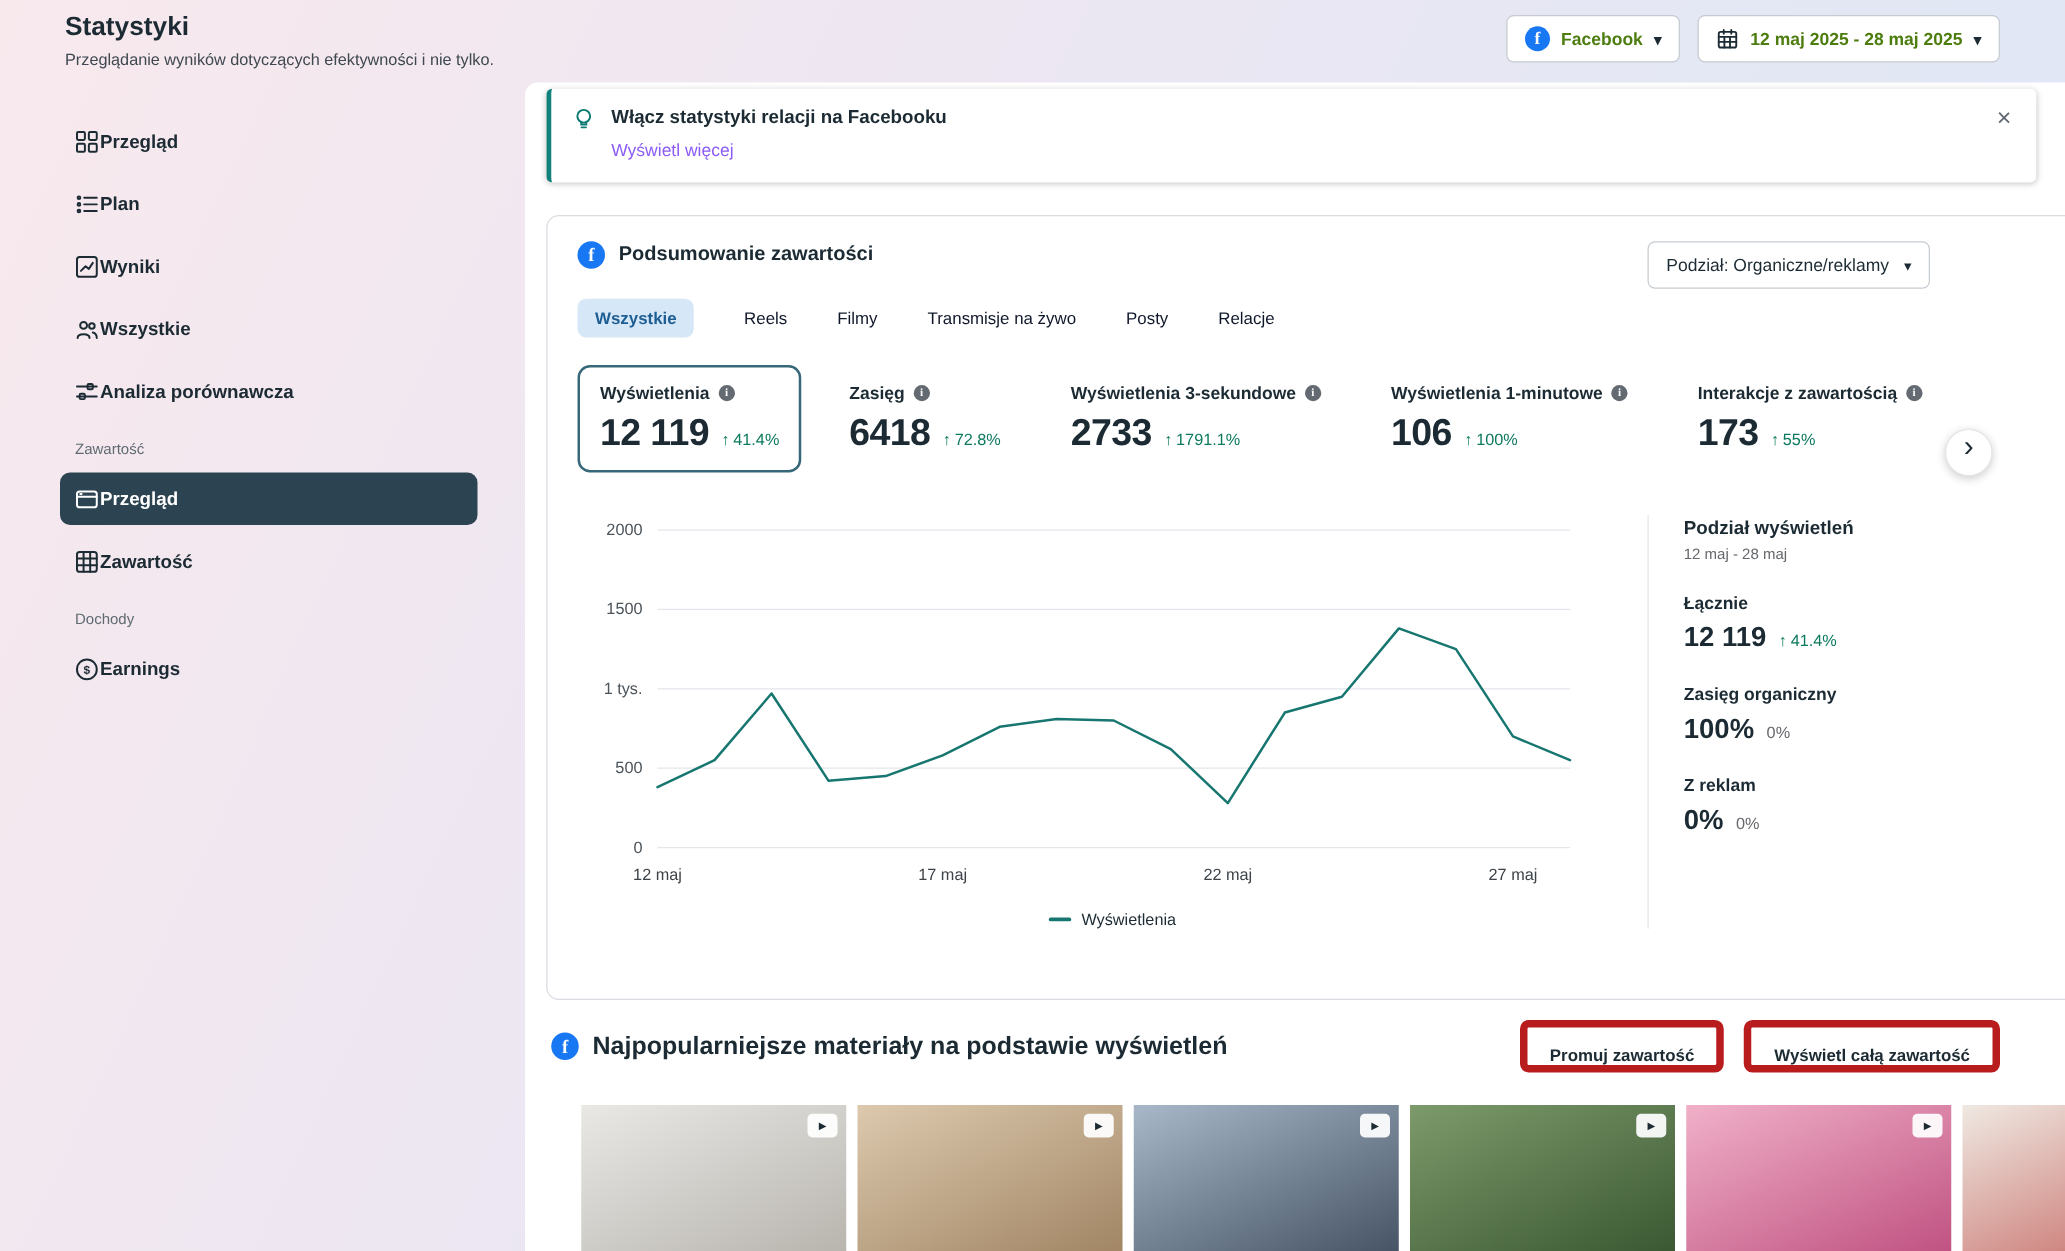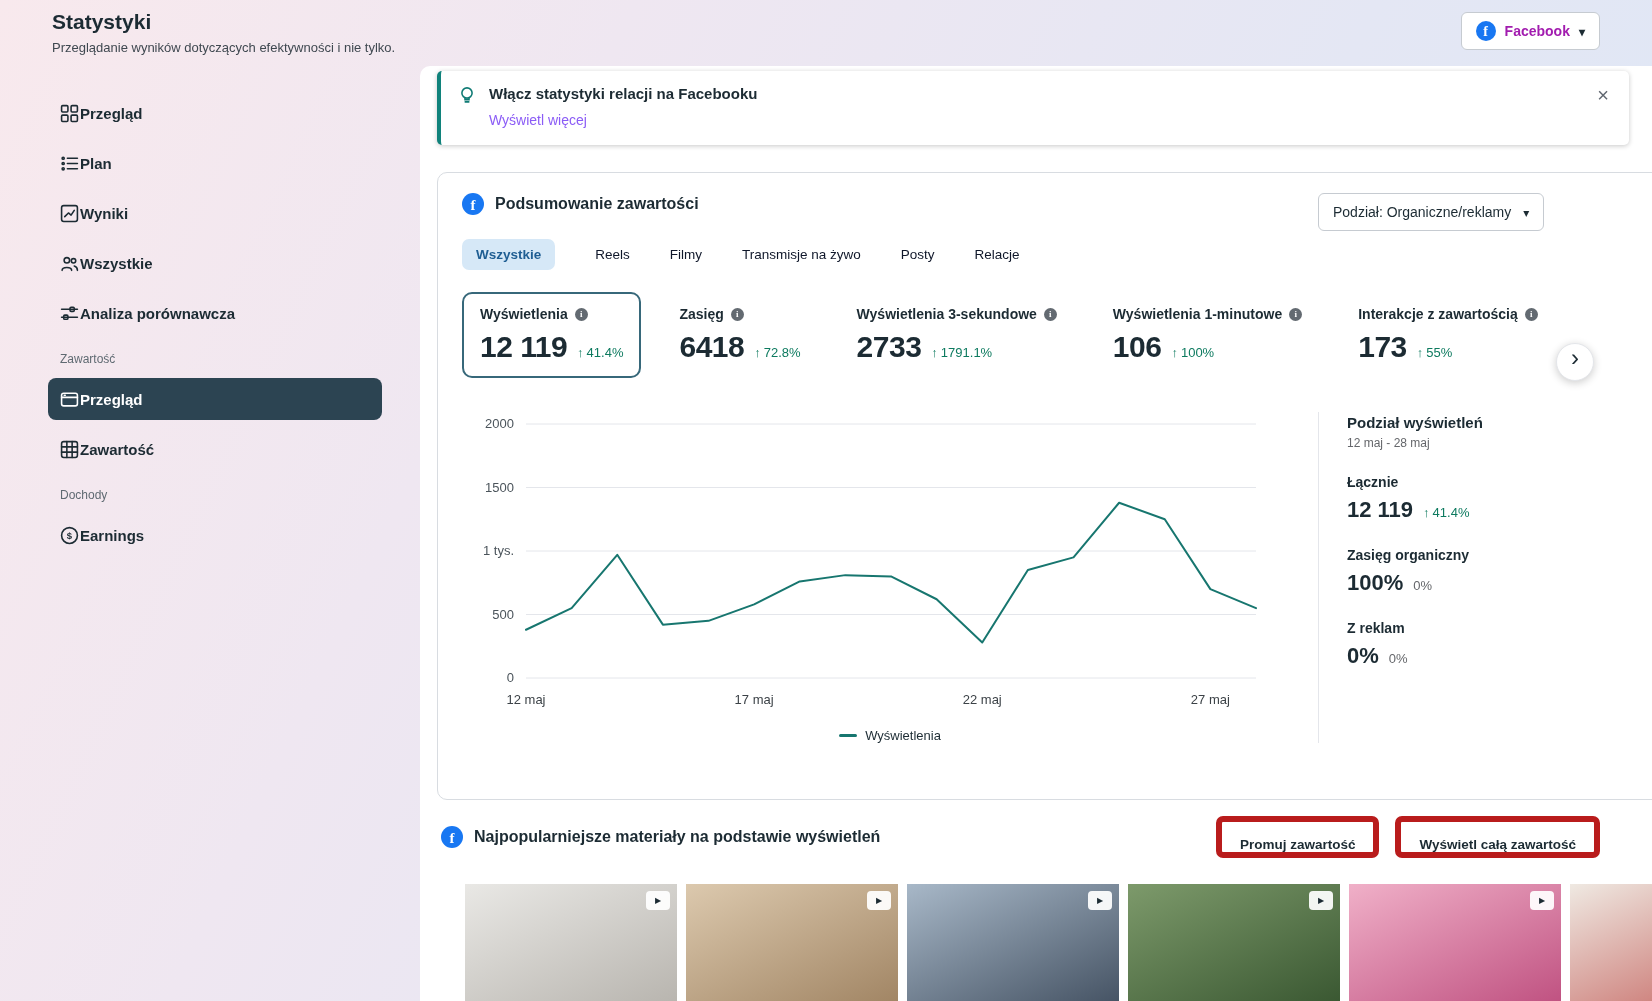--- a/index.html
+++ b/index.html
@@ -8,21 +8,21 @@
   .app { position:relative; width:1652px; height:1001px; overflow:hidden;
          background: linear-gradient(115deg, #f8e9ed 0%, #efe7f1 30%, #e4e7f4 65%, #dde7f6 100%); }
 
   
   .page-header { position:absolute; left:12px; top:0; right:0; height:64px; }
   .page-title { margin:0; position:absolute; left:40px; top:10px; font-size:21px; font-weight:bold; }
   .page-subtitle { position:absolute; left:40px; top:40px; font-size:13px; color:#3f4850; }
   .header-controls { position:absolute; top:12px; right:52px; display:flex; gap:14px; }
   .hbtn { display:flex; align-items:center; gap:9px; height:38px; padding:0 14px; background:#fff;
           border:1px solid #c6cbd1; border-radius:6px; font-family:"Liberation Sans",sans-serif;
-          font-weight:bold; font-size:14px; color:#a21caf; cursor:pointer; }
+          font-weight:bold; font-size:14px; color:#4d7c0f; cursor:pointer; }
   .fb-logo { width:20px; height:20px; border-radius:50%; background:#1877f2; color:#fff;
              display:inline-flex; align-items:center; justify-content:center; flex:0 0 auto; }
   .fb-logo::before { content:"f"; font-family:"Liberation Serif", serif; font-weight:bold; font-size:14px; margin-top:2px; }
   .fb-logo.sm { width:22px; height:22px; }
   .fb-logo.sm::before { font-size:15px; }
   .caret::before { content:"▾"; font-size:12px; color:#1c2b33; }
   .icon-svg { display:block; }
   .icon-svg * { fill:none; stroke:#1c2b33; stroke-width:1.5; stroke-linecap:round; stroke-linejoin:round; }
 
   
@@ -90,21 +90,21 @@
   .bd-sub { font-size:12px; color:#65676b; margin-top:5px; }
   .bd-label { font-size:14px; font-weight:bold; margin-top:24px; }
   .bd-valrow { display:flex; align-items:baseline; gap:10px; margin-top:7px; }
   .bd-value { font-size:22px; font-weight:bold; }
   .bd-change { font-size:13px; color:#0d7a5f; display:inline-flex; gap:3px; }
   .bd-change.gray { color:#65676b; }
 
   
   .popular { position:absolute; left:17px; top:750px; right:0; }
   .pop-head { display:flex; align-items:center; gap:11px; padding-left:4px; }
-  .pop-head h2 { font-size:16px; margin:0; font-weight:bold; }
+  .pop-head h2 { font-size:20px; margin:0; font-weight:bold; }
   .pop-actions { margin-left:auto; margin-right:52px; display:flex; gap:16px; }
   .pop-actions button { height:40px; padding:15px 18px; border:6px solid #b91c1c; border-radius:7px; background:#fff;
                         font-weight:bold; font-size:13.5px; color:#1c2b33; cursor:pointer;
                         font-family:"Liberation Sans",sans-serif; }
   .thumbs { display:flex; gap:9px; margin-top:26px; padding-left:28px; }
   .thumb { position:relative; width:212px; height:190px; flex:0 0 auto; background:#ccc; }
   .play { position:absolute; top:7px; right:7px; width:24px; height:19px; background:rgba(255,255,255,.93);
           border-radius:4px; display:flex; align-items:center; justify-content:center; }
   .play::before { content:"▶"; font-size:8px; color:#1c2b33; }
 </style>
@@ -113,20 +113,35 @@
 
 <div class="app">
 
   <div class="page-header">
     <h1 class="page-title">Statystyki</h1>
     <div class="page-subtitle">Przeglądanie wyników dotyczących efektywności i nie tylko.</div>
     <div class="header-controls">
       <button class="hbtn">
         <span class="fb-logo"></span>
         <span>Facebook</span>
+        <span class="caret"></span>
+      </button>
+      <button class="hbtn">
+        <span>
+          <svg class="icon-svg" width="18" height="18" viewBox="0 0 18 18">
+              <rect x="2" y="3.5" width="14" height="12.5" rx="1.5"></rect>
+              <line x1="2" y1="7.5" x2="16" y2="7.5"></line>
+              <line x1="2" y1="11.5" x2="16" y2="11.5"></line>
+              <line x1="6.5" y1="7.5" x2="6.5" y2="16"></line>
+              <line x1="11" y1="7.5" x2="11" y2="16"></line>
+              <line x1="6" y1="2" x2="6" y2="5"></line>
+              <line x1="12" y1="2" x2="12" y2="5"></line>
+            </svg>
+        </span>
+        <span>12 maj 2025 - 28 maj 2025</span>
         <span class="caret"></span>
       </button>
     </div>
   </div>
 
   <nav class="sidebar">
     <div class="side-item">
       <span class="sicon">
         <svg class="icon-svg" width="19" height="19" viewBox="0 0 18 18">
             <rect x="1.5" y="1.5" width="6" height="6" rx="1"></rect>

